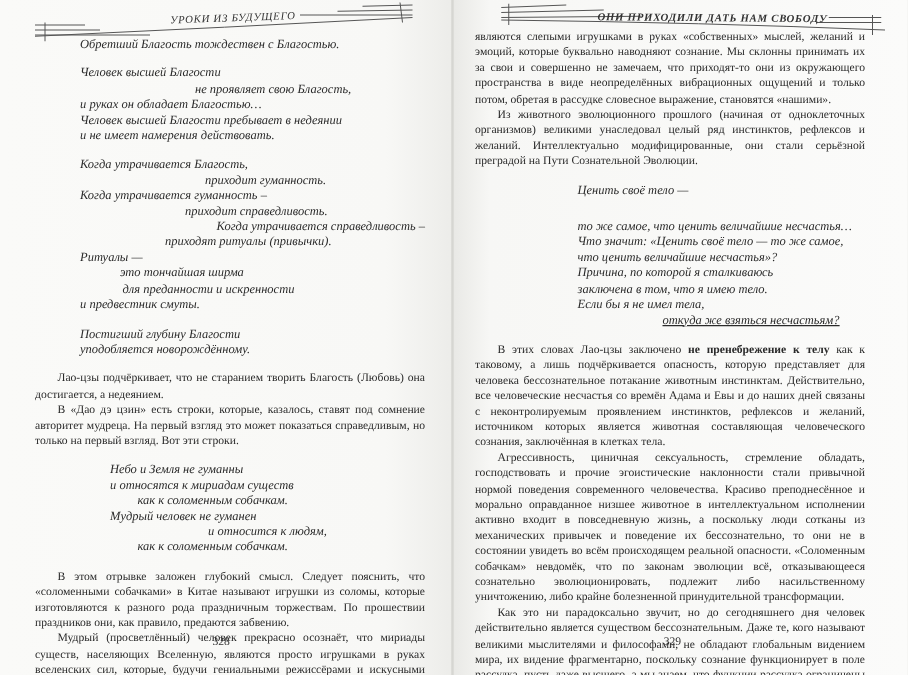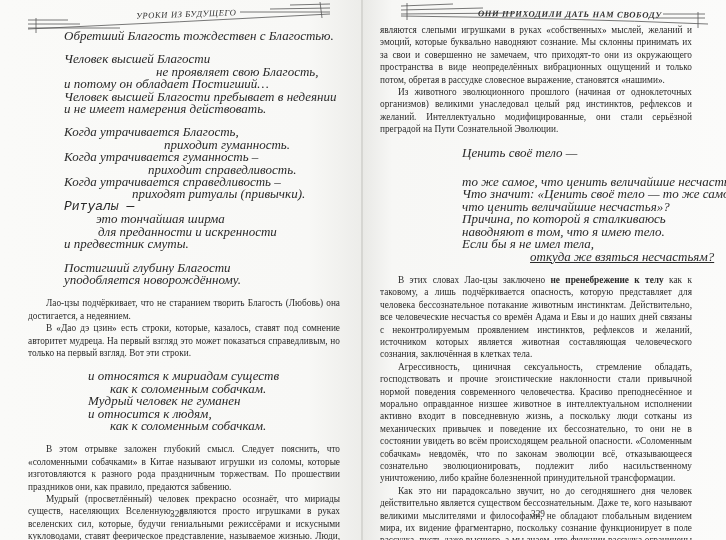--- a/index.html
+++ b/index.html
@@ -23,21 +23,21 @@
   .header-deco { position: absolute; top: 0; left: 0; width: 363px; height: 36px; }
   .running-head {
     position: absolute; top: 9px; font-size: 8.6px; font-style: italic;
     letter-spacing: 0.6px; text-transform: uppercase; color: #333;
   }
   .left .running-head { left: 136px; transform: rotate(-2deg); }
   .right .running-head { left: 115px; font-weight: bold; transform: rotate(0.5deg); }
   .content { position: absolute; top: 30px; font-size: 9.3px; line-height: 12.4px; }
   .left .content { left: 28px; width: 312px; }
   .right .content { left: 17px; width: 312px; top: 24px; }
-  .verse { font-style: italic; font-size: 13px; line-height: 12.4px; }
+  .verse { font-style: italic; font-size: 10px; line-height: 12.4px; }
   .verse .ln { display: block; white-space: nowrap; }
   .gap { display: block; height: 11px; }
   .para { text-align: justify; text-indent: 18px; margin: 0; }
   .para.noindent { text-indent: 0; }
   b { font-weight: bold; }
   .page-num {
     position: absolute; top: 509px; font-size: 9.3px; color: #333;
   }
   .left .page-num { left: 170px; }
   .right .page-num { left: 168px; }
@@ -62,47 +62,48 @@
       </g>
     </svg>
     <div class="running-head">Уроки из будущего</div>
 
     <div class="content">
       <div class="verse" id="lv1">
           <span class="ln" style="padding-left: 36px;">Обретший Благость тождествен с Благостью.</span>
           <span class="gap"></span>
           <span class="ln" style="padding-left: 36px;">Человек высшей Благости</span>
           <span class="ln" style="padding-left: 128px;">не проявляет свою Благость,</span>
-          <span class="ln" style="padding-left: 36px;">и потому он обладает Постигший…</span>
+          <span class="ln" style="padding-left: 36px;">и руках он обладает Благостью…</span>
           <span class="ln" style="padding-left: 36px;">Человек высшей Благости пребывает в недеянии</span>
           <span class="ln" style="padding-left: 36px;">и не имеет намерения действовать.</span>
           <span class="gap"></span>
           <span class="ln" style="padding-left: 36px;">Когда утрачивается Благость,</span>
           <span class="ln" style="padding-left: 136px;">приходит гуманность.</span>
           <span class="ln" style="padding-left: 36px; font-family: Liberation Serif, serif;">Когда утрачивается гуманность –</span>
           <span class="ln" style="padding-left: 120px;">приходит справедливость.</span>
-          <span class="ln" style="padding-left: 36px;">Когда утрачивается справедливость –</span>
+          <span class="ln" style="padding-left: 36px; text-align: right;">Когда утрачивается справедливость –</span>
           <span class="ln" style="padding-left: 104px;">приходят ритуалы (привычки).</span>
-          <span class="ln" style="padding-left: 36px; font-family: Liberation Mono, monospace;">Ритуалы —</span>
+          <span class="ln" style="padding-left: 36px;">Ритуалы —</span>
           <span class="ln" style="padding-left: 68px;">это тончайшая ширма</span>
           <span class="ln" style="padding-left: 70px;">для преданности и искренности</span>
           <span class="ln" style="padding-left: 36px;">и предвестник смуты.</span>
           <span class="gap"></span>
           <span class="ln" style="padding-left: 36px;">Постигший глубину Благости</span>
           <span class="ln" style="padding-left: 36px;">уподобляется новорождённому.</span>
         </div>
       <span class="gap"></span>
       <p class="para">Лао-цзы подчёркивает, что не старанием творить Благость (Любовь) она достигается, а недеянием.</p>
       <p class="para">В «Дао дэ цзин» есть строки, которые, казалось, ставят под сомнение авторитет мудреца. На первый взгляд это может показаться справедливым, но только на первый взгляд. Вот эти строки.</p>
       <span class="gap"></span>
       <div class="verse" id="lv2">
+          <span class="ln" style="padding-left: 60px;">Небо и Земля не гуманны</span>
           <span class="ln" style="padding-left: 60px;">и относятся к мириадам существ</span>
           <span class="ln" style="padding-left: 82px;">как к соломенным собачкам.</span>
           <span class="ln" style="padding-left: 60px;">Мудрый человек не гуманен</span>
-          <span class="ln" style="padding-left: 60px;">и относится к людям,</span>
+          <span class="ln" style="padding-left: 60px; text-align: center;">и относится к людям,</span>
           <span class="ln" style="padding-left: 82px;">как к соломенным собачкам.</span>
         </div>
       <span class="gap"></span>
       <p class="para">В этом отрывке заложен глубокий смысл. Следует пояснить, что «соломенными собачками» в Китае называют игрушки из соломы, которые изготовляются к разного рода праздничным торжествам. По прошествии праздников они, как правило, предаются забвению.</p>
       <p class="para">Мудрый (просветлённый) человек прекрасно осознаёт, что мириады существ, населяющих Вселенную, являются просто игрушками в руках вселенских сил, которые, будучи гениальными режиссёрами и искусными кукловодами, ставят феерическое представление, называемое жизнью. Люди, живущие в неведении,</p>
     </div>
 
     <div class="page-num">328</div>
   </div>
 
@@ -124,21 +125,21 @@
     <div class="content">
       <p class="para noindent">являются слепыми игрушками в руках «собственных» мыслей, желаний и эмоций, которые буквально наводняют сознание. Мы склонны принимать их за свои и совершенно не замечаем, что приходят-то они из окружающего пространства в виде неопределённых вибрационных ощущений и только потом, обретая в рассудке словесное выражение, становятся «нашими».</p>
       <p class="para">Из животного эволюционного прошлого (начиная от одноклеточных организмов) великими унаследовал целый ряд инстинктов, рефлексов и желаний. Интеллектуально модифицированные, они стали серьёзной преградой на Пути Сознательной Эволюции.</p>
       <span class="gap"></span>
       <div class="verse" id="rv1">
           <span class="ln" style="padding-left: 82px;">Ценить своё тело —</span>
           <span class="ln" style="padding-left: 82px; margin-top: 17px;">то же самое, что ценить величайшие несчастья…</span>
           <span class="ln" style="padding-left: 82px;">Что значит: «Ценить своё тело — то же самое,</span>
           <span class="ln" style="padding-left: 82px;">что ценить величайшие несчастья»?</span>
           <span class="ln" style="padding-left: 82px;">Причина, по которой я сталкиваюсь</span>
-          <span class="ln" style="padding-left: 82px;">наводняют в том, что я имею тело.</span>
+          <span class="ln" style="padding-left: 82px;">заключена в том, что я имею тело.</span>
           <span class="ln" style="padding-left: 82px;">Если бы я не имел тела,</span>
           <span class="ln" style="padding-left: 150px; text-decoration: underline;">откуда же взяться несчастьям?</span>
         </div>
       <span class="gap"></span>
       <p class="para"><span>В этих словах Лао-цзы заключено </span><b>не пренебрежение к телу</b><span> как к таковому, а лишь подчёркивается опасность, которую представляет для человека бессознательное потакание животным инстинктам. Действительно, все человеческие несчастья со времён Адама и Евы и до наших дней связаны с неконтролируемым проявлением инстинктов, рефлексов и желаний, источником которых является животная составляющая человеческого сознания, заключённая в клетках тела.</span></p>
       <p class="para">Агрессивность, циничная сексуальность, стремление обладать, господствовать и прочие эгоистические наклонности стали привычной нормой поведения современного человечества. Красиво преподнесённое и морально оправданное низшее животное в интеллектуальном исполнении активно входит в повседневную жизнь, а поскольку люди сотканы из механических привычек и поведение их бессознательно, то они не в состоянии увидеть во всём происходящем реальной опасности. «Соломенным собачкам» невдомёк, что по законам эволюции всё, отказывающееся сознательно эволюционировать, подлежит либо насильственному уничтожению, либо крайне болезненной принудительной трансформации.</p>
       <p class="para">Как это ни парадоксально звучит, но до сегодняшнего дня человек действительно является существом бессознательным. Даже те, кого называют великими мыслителями и философами, не обладают глобальным видением мира, их видение фрагментарно, поскольку сознание функционирует в поле рассудка, пусть даже высшего, а мы знаем, что функции рассудка ограничены багажом памяти и возможностями логического мышления. Лишь в редкие моменты озарений или контакта с психическим существом человек осознаёт в себе способность суще-</p>
     </div>
 
     <div class="page-num">329</div>

